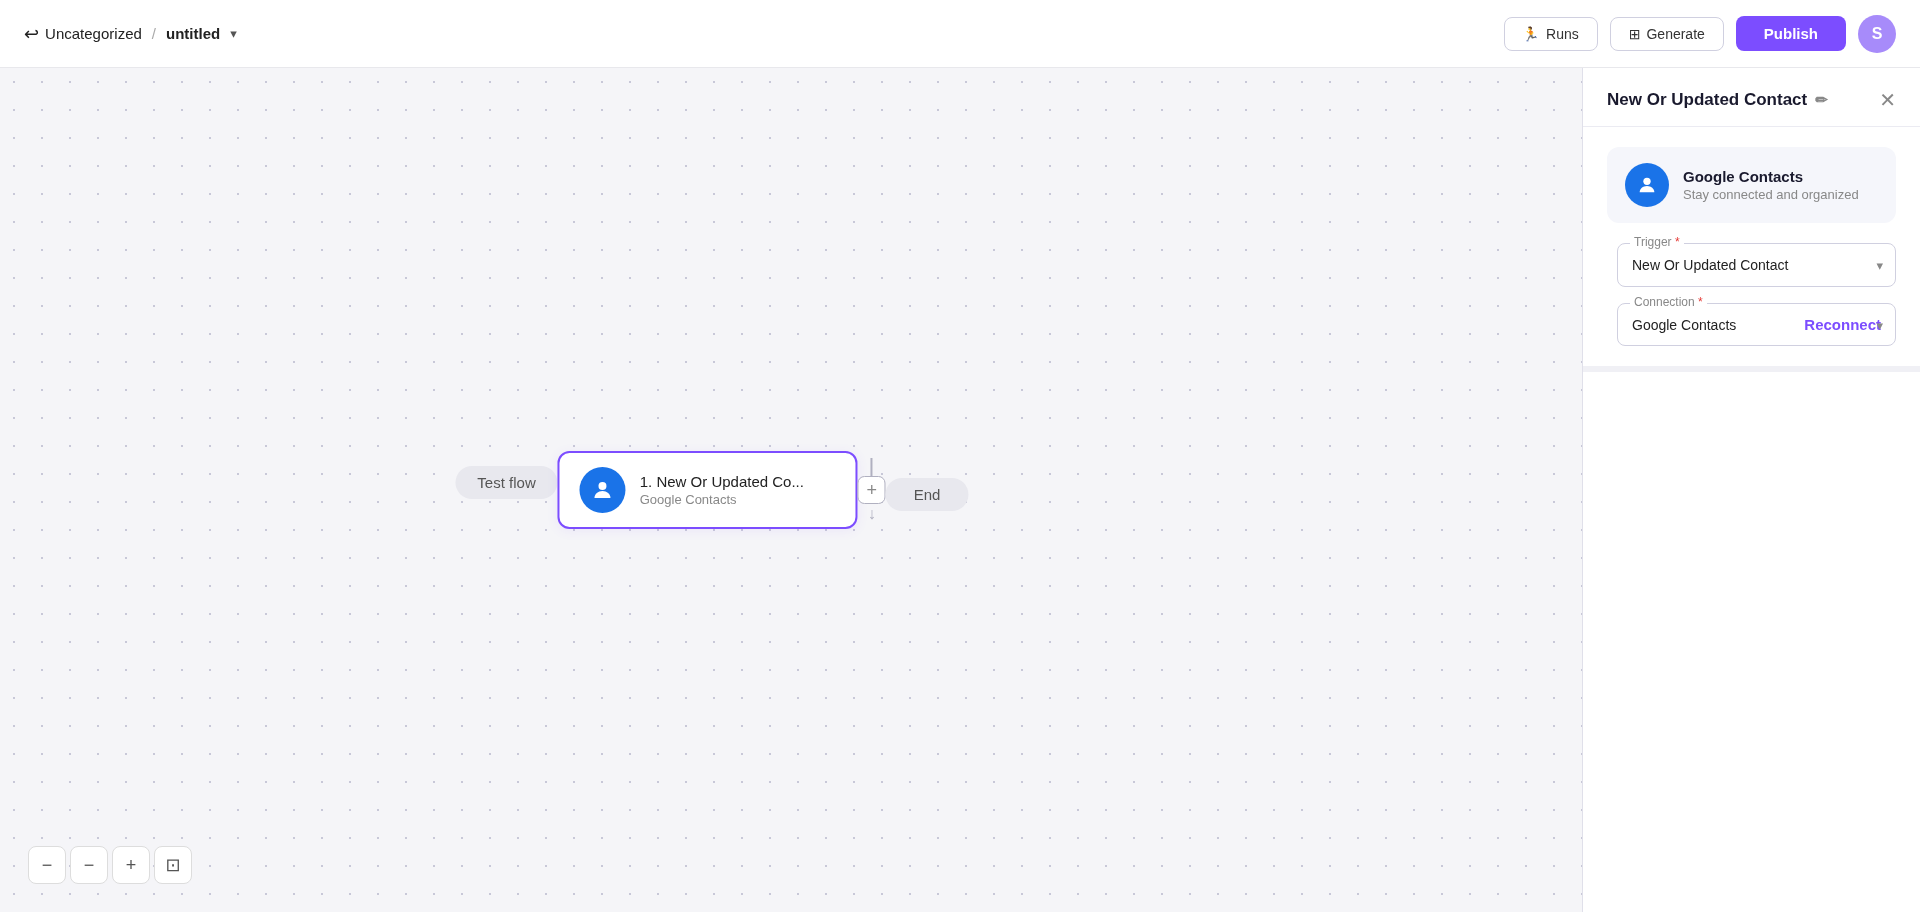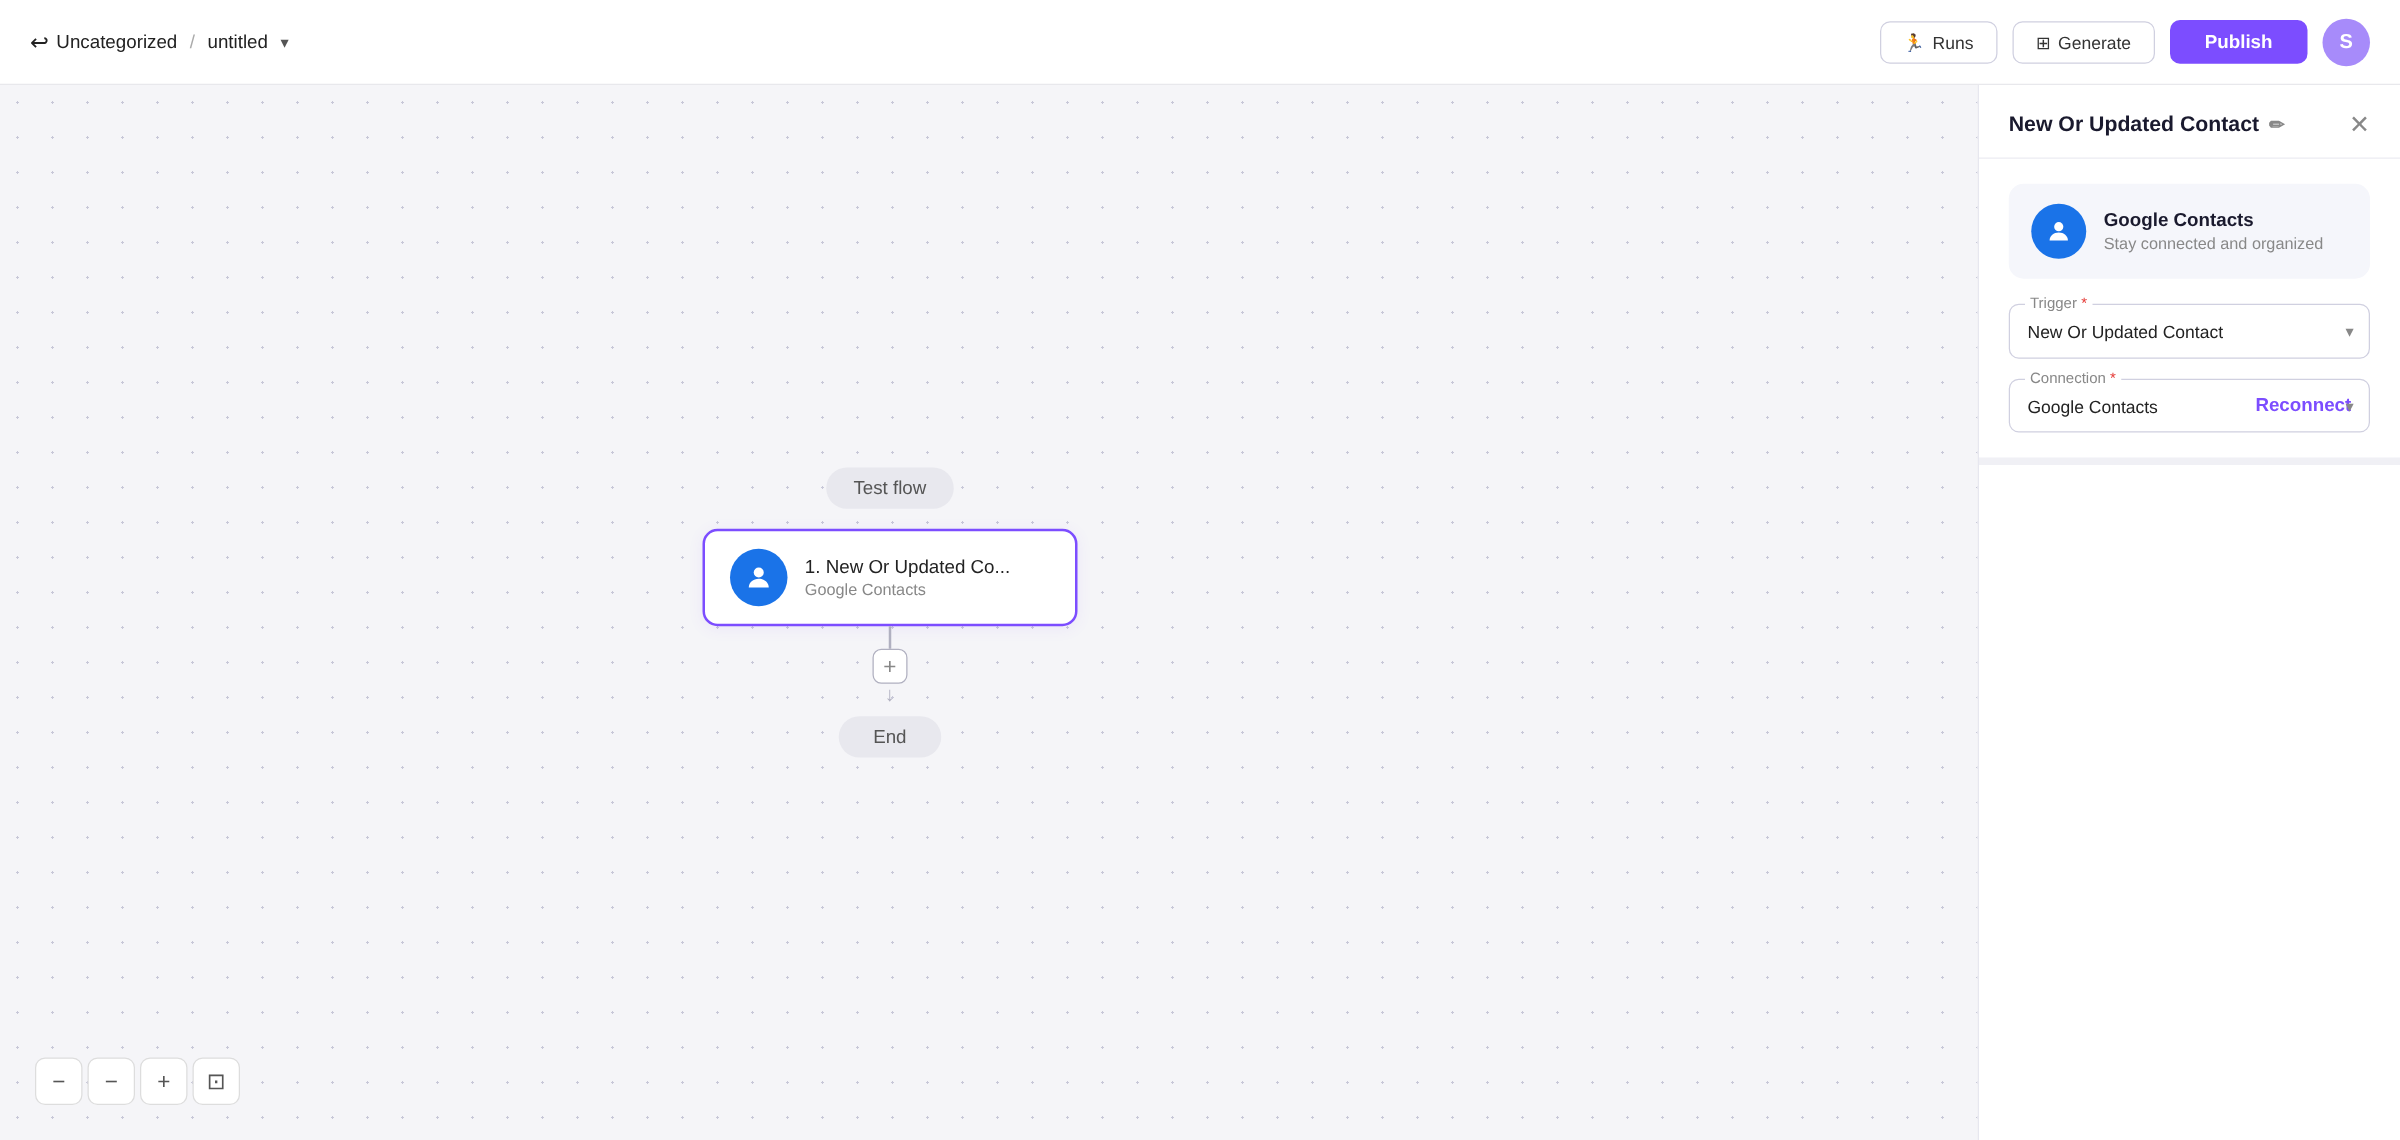--- a/index.html
+++ b/index.html
@@ -26,21 +26,21 @@
       display: flex;
       align-items: center;
       gap: 6px;
       cursor: pointer;
       color: #222;
       font-size: 15px;
       font-weight: 500;
     }
     .back-icon { font-size: 18px; }
     .breadcrumb-sep { color: #aaa; margin: 0 4px; }
-    .breadcrumb-title { color: #222; font-size: 15px; font-weight: 400; }
+    .breadcrumb-title { color: #222; font-size: 15px; font-weight: 700; }
     .chevron-down { color: #555; font-size: 13px; margin-left: 4px; cursor: pointer; }
 
     .topbar-right {
       display: flex;
       align-items: center;
       gap: 12px;
     }
     .btn-outline {
       display: flex;
       align-items: center;
@@ -99,21 +99,21 @@
       background-size: 28px 28px;
     }
 
     
     .flow-container {
       position: absolute;
       top: 50%;
       left: 45%;
       transform: translate(-50%, -50%);
       display: flex;
-      flex-direction: column;
+      flex-direction: row;
       align-items: center;
       gap: 0;
     }
 
     .node-test-flow {
       background: #e8e8ee;
       border-radius: 20px;
       padding: 8px 22px;
       font-size: 15px;
       color: #555;
@@ -301,20 +301,21 @@
       padding: 20px 24px;
       display: flex;
       flex-direction: column;
       gap: 16px;
     }
 
     .field-group {
       display: flex;
       flex-direction: column;
       gap: 4px;
+      margin-left: 10px;
     }
     .field-label {
       font-size: 12px;
       color: #888;
       font-weight: 500;
       background: #fff;
       position: absolute;
       top: -9px;
       left: 12px;
       padding: 0 4px;

